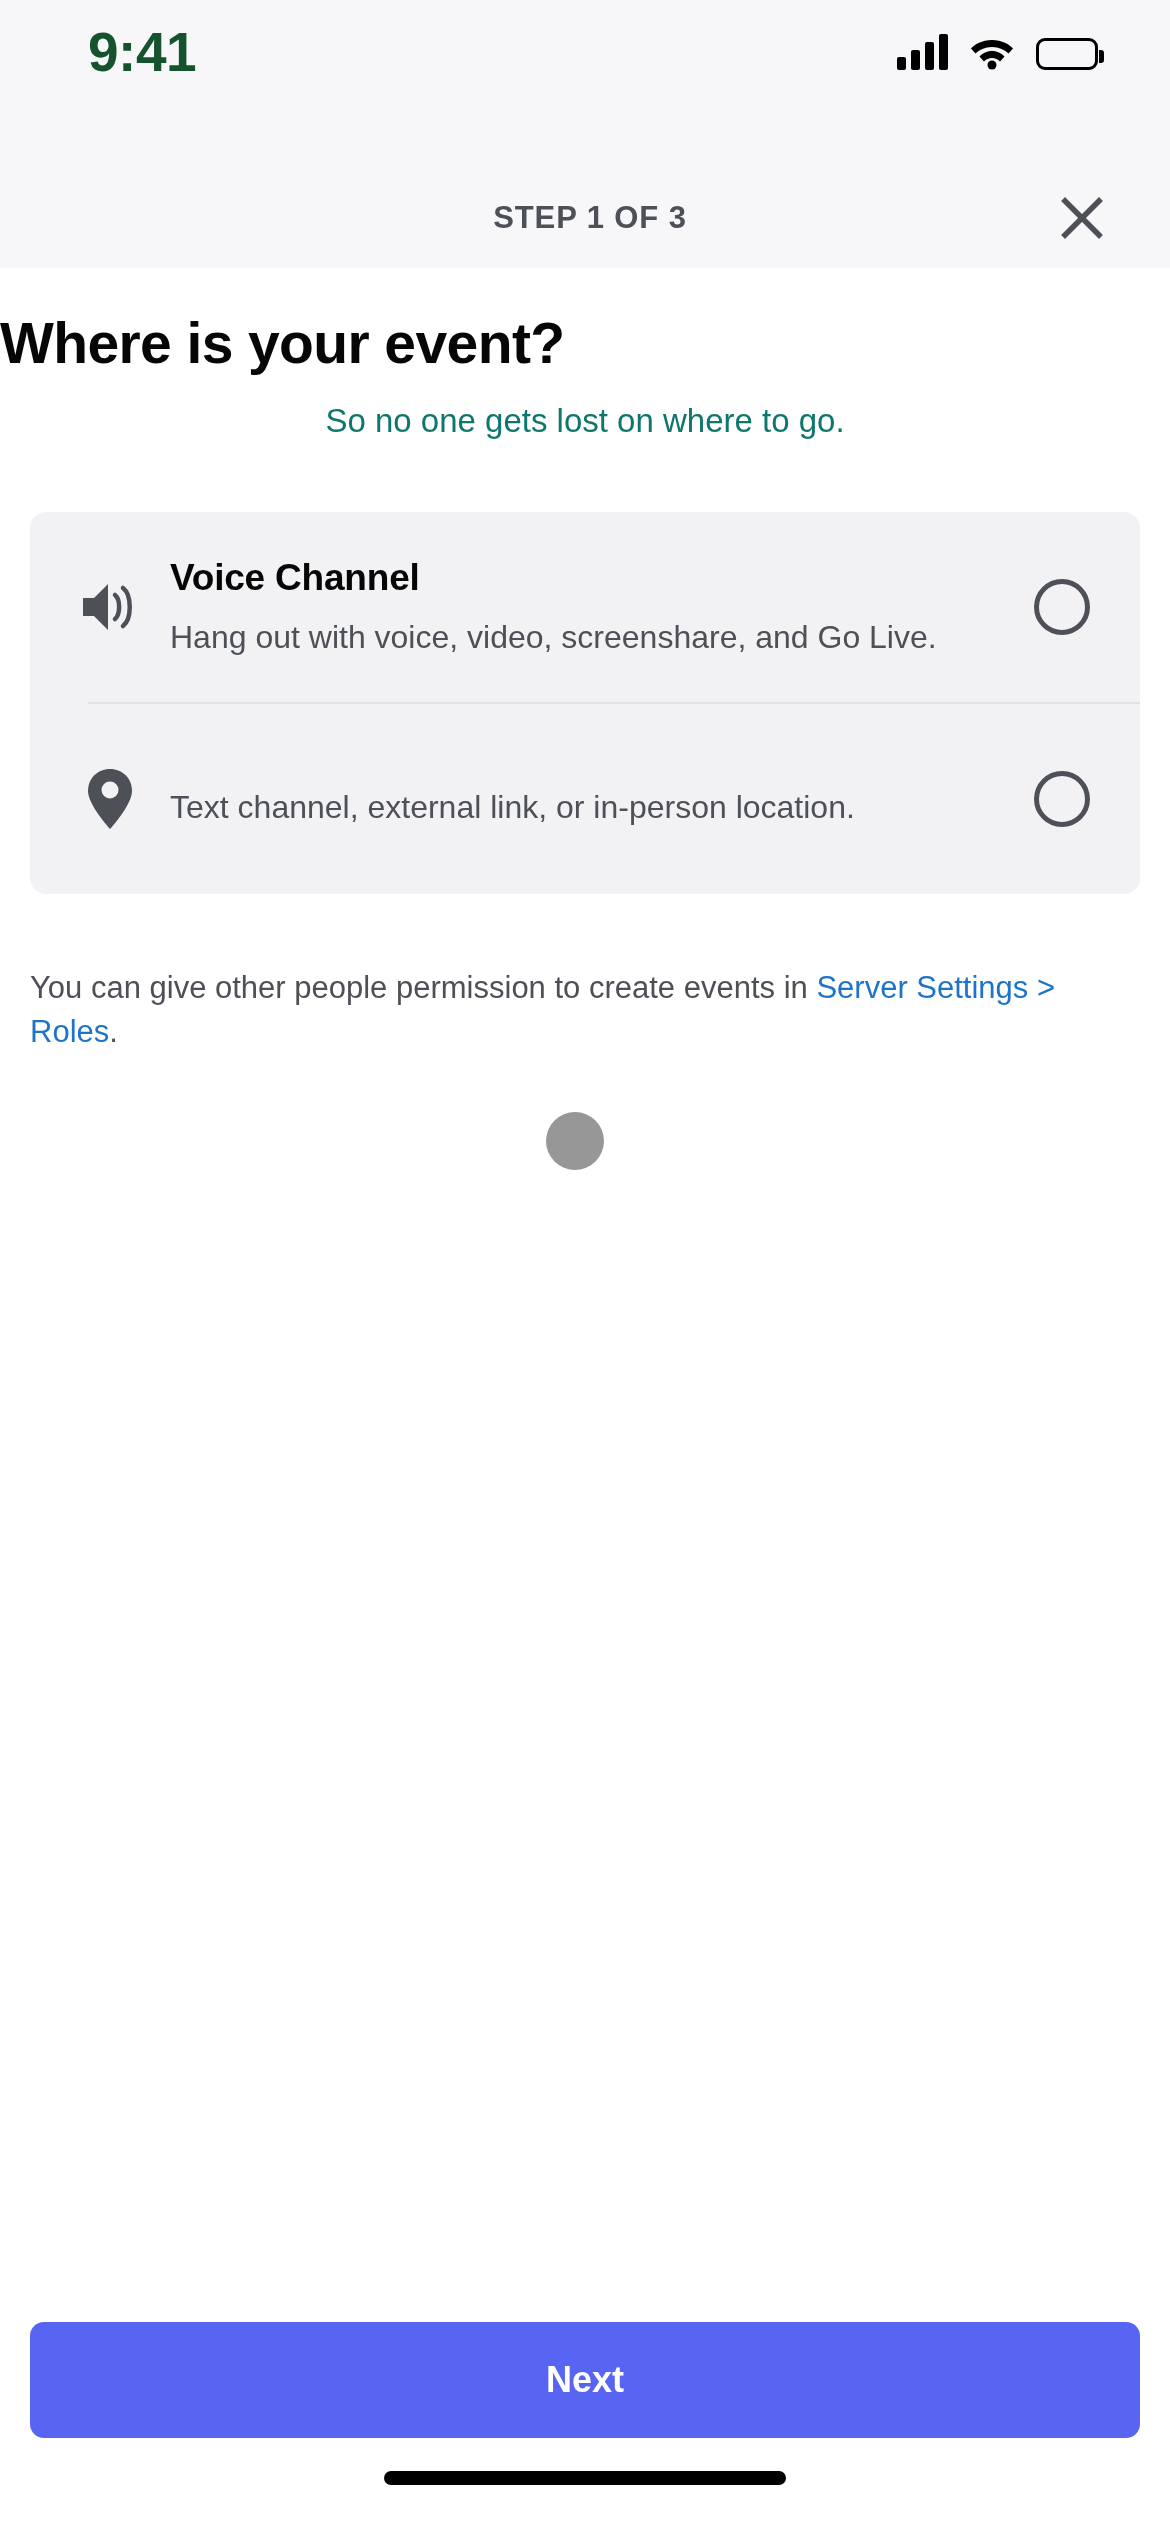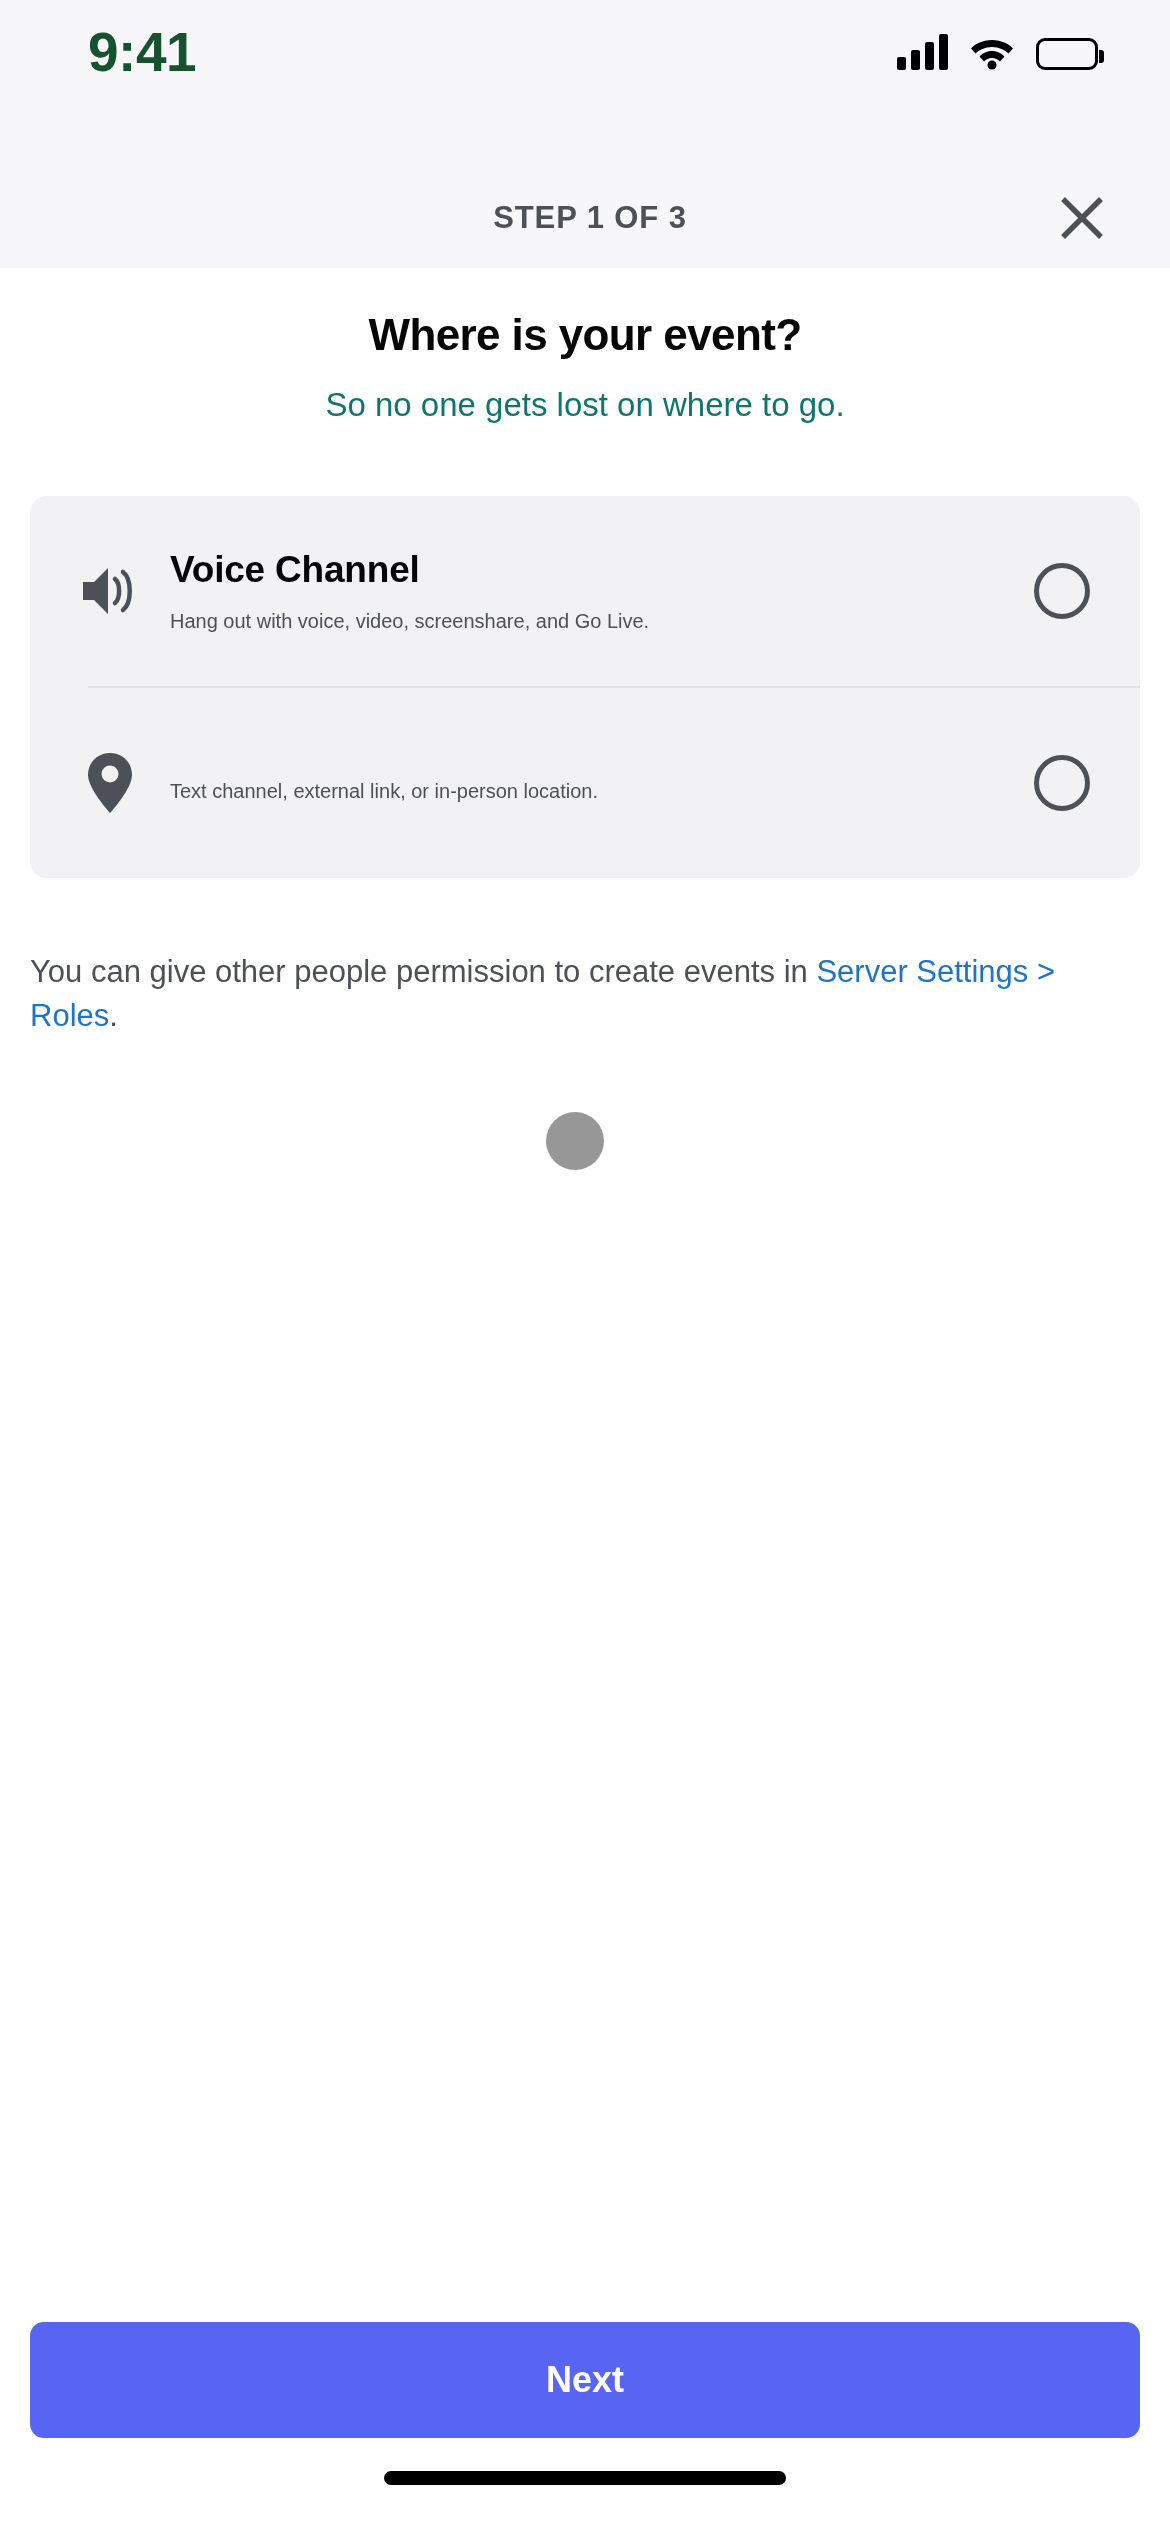--- a/index.html
+++ b/index.html
@@ -84,22 +84,21 @@
 
   
   .content {
     flex:1 1 auto;
     background:#ffffff;
     position:relative;
     display:flex; flex-direction:column;
   }
   .page-title {
     margin-top:42px;
-    text-align:center;
-    font-size:44px;
+    font-size:57px;
     font-weight:700;
     color:#060607;
     letter-spacing:-0.6px;
   }
   .page-subtitle {
     margin-top:26px;
     text-align:center;
     font-size:33px;
     font-weight:400;
     color:#0f766e;
@@ -138,21 +137,21 @@
   }
   .option-title {
     font-size:37px;
     font-weight:700;
     color:#060607;
     letter-spacing:-0.2px;
     line-height:1.18;
   }
   .option-desc {
     margin-top:16px;
-    font-size:20px;
+    font-size:32px;
     font-weight:400;
     color:#4E5058;
     line-height:1.32;
   }
   .radio {
     flex:0 0 auto;
     width:56px; height:56px;
     border:5px solid #4E5058;
     border-radius:50%;
     background:transparent;

